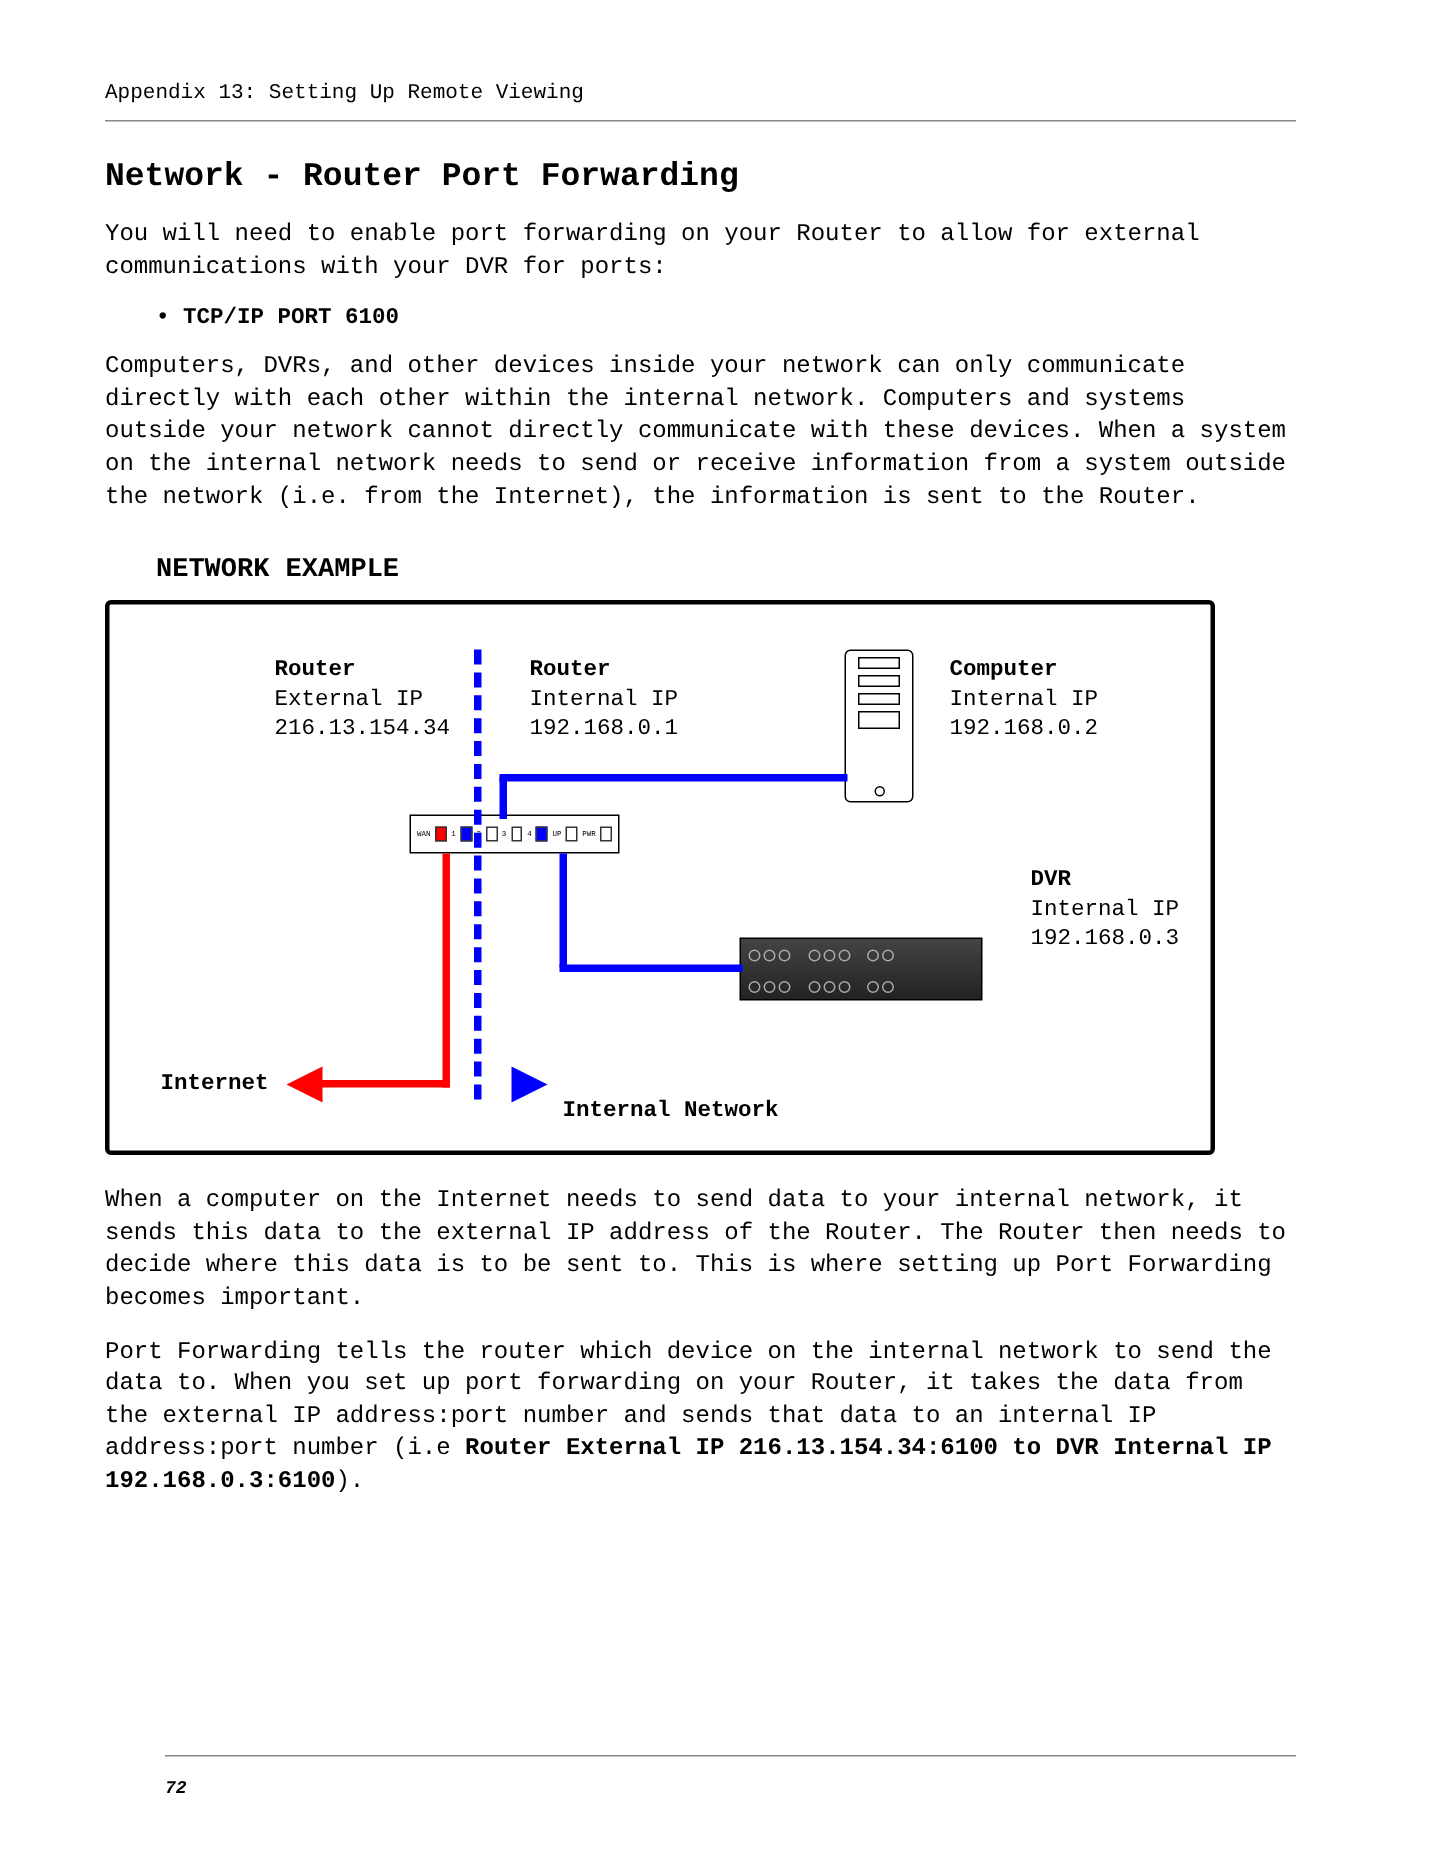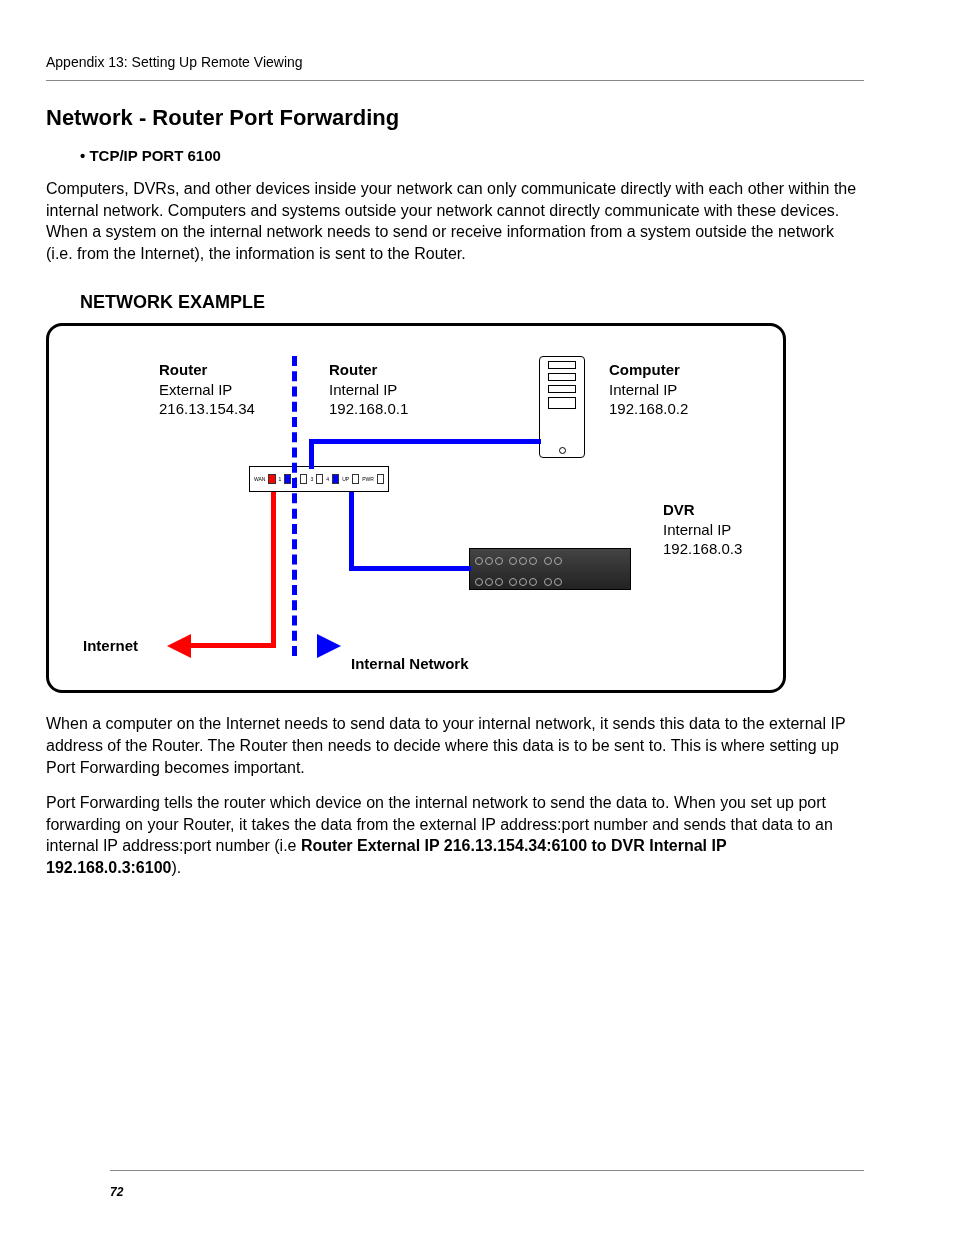--- a/index.html
+++ b/index.html
@@ -6,22 +6,23 @@
     font-family: Arial, Helvetica, sans-serif;
     margin: 0;
     padding: 0;
     background: #fff;
     color: #000;
   }
   .page {
     width: 954px;
     height: 1235px;
     box-sizing: border-box;
-    padding: 54px 90px 40px 46px;
+    padding: 54px 90px 40px 70px;
     position: relative;
+    font-family: Liberation Mono, monospace;
   }
   .header {
     font-size: 14px;
     color: #000;
     margin-bottom: 10px;
   }
   .rule {
     border: none;
     border-top: 1px solid #888;
     margin: 0 0 24px 0;
@@ -48,21 +49,21 @@
   .example-title {
     font-size: 18px;
     font-weight: bold;
     margin: 28px 0 10px 34px;
   }
   .diagram-box {
     position: relative;
     width: 740px;
     height: 370px;
     border: 3px solid #000;
-    border-radius: 16px;
+    border-radius: 4px;
     margin: 0 0 20px 0;
     box-sizing: border-box;
   }
   .label-block {
     position: absolute;
     font-size: 15px;
     line-height: 1.3;
   }
   .label-block .bold { font-weight: bold; }
   
@@ -162,20 +163,21 @@
 </style>
 </head>
 <body>
 
 <div class="page">
   <div class="header">Appendix 13: Setting Up Remote Viewing</div>
   <hr class="rule">
 
   <h1 class="title">Network - Router Port Forwarding</h1>
 
+  <p class="body">You will need to enable port forwarding on your Router to allow for external communications with your DVR for ports:</p>
 
   <div class="ports">
     <div class="port-line">• TCP/IP PORT 6100</div>
   </div>
 
   <p class="body">Computers, DVRs, and other devices inside your network can only communicate directly with each other within the internal network. Computers and systems outside your network cannot directly communicate with these devices. When a system on the internal network needs to send or receive information from a system outside the network (i.e. from the Internet), the information is sent to the Router.</p>
 
   <div class="example-title">NETWORK EXAMPLE</div>
 
   <div class="diagram-box">

